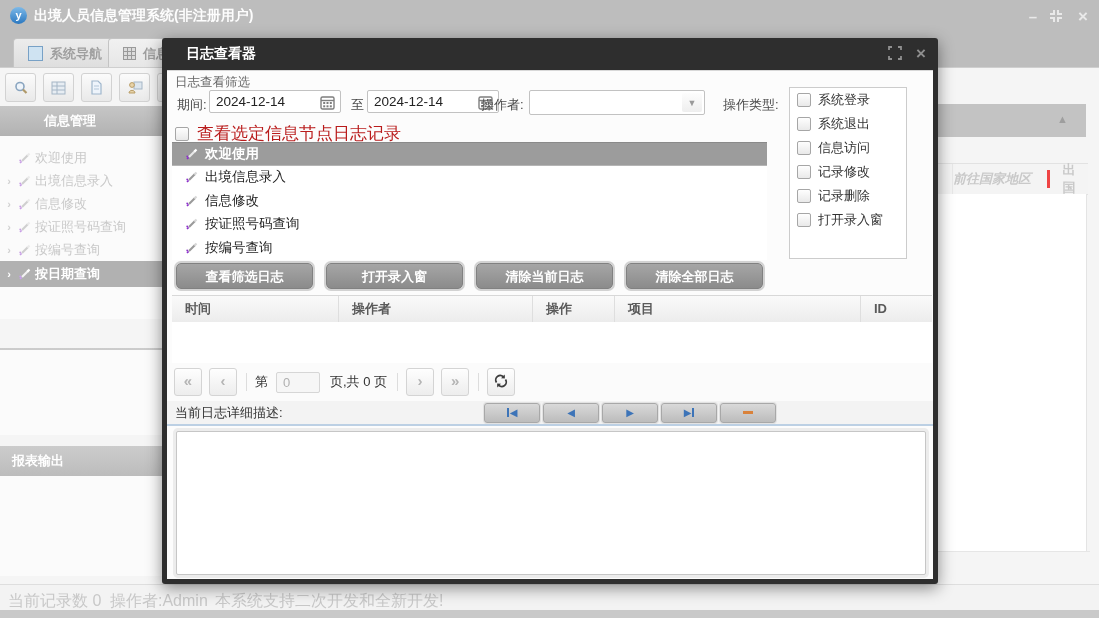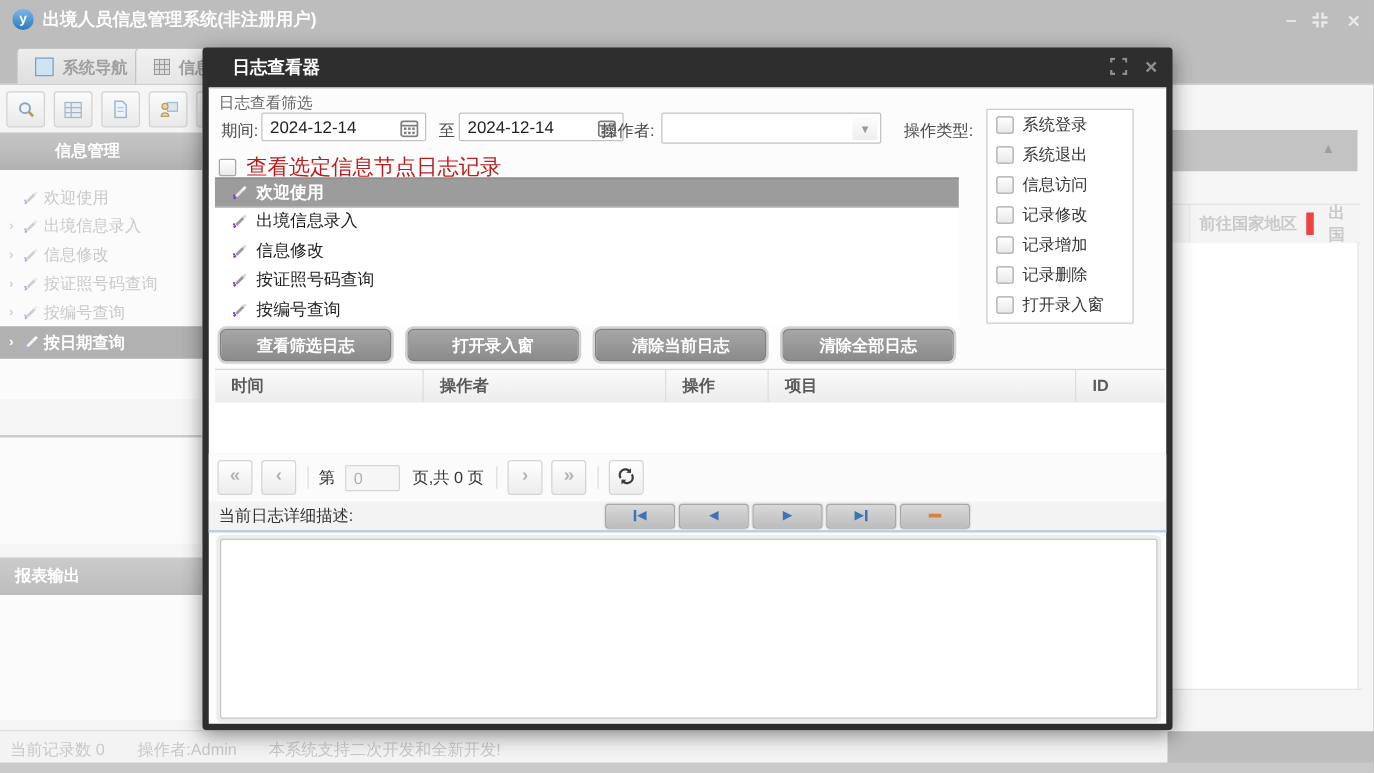--- a/index.html
+++ b/index.html
@@ -101,22 +101,22 @@
           border-radius:3px;box-shadow:0 0 0 1px #e2e2e2;margin-left:3px;display:flex;align-items:center;
           justify-content:center;gap:1px;box-sizing:border-box;}
   .tri{color:#3d74b8;font-size:10px;line-height:10px;}
   .vbar{width:2px;height:9px;background:#3d74b8;}
   .hbar{width:10px;height:3px;background:#d9823b;}
 
   .dtext{position:absolute;background:#fff;border:1px solid #c6c6c6;border-radius:2px;
          box-shadow:0 0 0 3px #ececec;resize:none;font-family:inherit;}
 
   
-  .statusbar{position:absolute;left:0;top:584px;width:934px;height:26px;background:#f3f3f3;
-             border-top:1px solid #dedede;color:#c8c8c8;font-size:13px;}
+  .statusbar{position:absolute;left:0;top:584px;width:1099px;height:26px;background:#f3f3f3;
+             border-top:1px solid #dedede;color:#c8c8c8;font-size:16px;}
   .statusbar span{position:absolute;top:6px;}
   .bstrip{position:absolute;left:0;top:610px;width:1099px;height:8px;background:#c9c9c9;}
 
   svg{display:block;}
 </style>
 </head>
 <body>
 
 <div id="app">
 
@@ -261,21 +261,21 @@
     <div class="shead" style="top:252px;background:linear-gradient(#cccccc,#bcbcbc);margin-top:28px;">信息窗口</div>
     <div class="spanel" style="top:282px;height:85px;"></div>
     <div class="shead" style="top:378px;background:linear-gradient(#cccccc,#bcbcbc);">报表输出</div>
     <div class="spanel" style="top:408px;height:100px;"></div>
 
     <div class="bgbar" style="left:900px;top:36px;width:186px;height:33px;">
       <span style="position:absolute;right:18px;top:9px;color:#9e9e9e;font-size:11px;">▲</span>
     </div>
     <div class="bgthead" style="left:900px;top:95px;width:188px;height:30px;">
       <span style="width:53px;border-right:1px solid #e8e8e8;height:100%;"></span>
-      <span style="width:96px;text-align:center;border-right:6px solid #ef4444;">前往国家地区</span>
+      <span style="width:96px;text-align:left;border-right:3px solid #ef4444;font-style:italic;">前往国家地区</span>
       <span style="padding-left:12px;">出国</span>
     </div>
     <div style="position:absolute;left:900px;top:126px;width:186px;height:357px;background:#fff;border-right:1px solid #e4e4e4;"></div>
     <div style="position:absolute;left:900px;top:483px;width:190px;height:1px;background:#e6e6e6;"></div>
     <div class="bgbtn" style="left:758px;top:491px;width:80px;"></div>
     <div class="bgbtn" style="left:851px;top:491px;width:70px;">×</div>
   </div>
 
   <div class="dialog">
     <div class="dtitle">
@@ -348,24 +348,20 @@
         <div class="typerow">
             <span class="cb"></span>
             <span>信息访问</span>
           </div>
         <div class="typerow">
             <span class="cb"></span>
             <span>记录修改</span>
           </div>
         <div class="typerow">
             <span class="cb"></span>
-            <span>记录增加</span>
-          </div>
-        <div class="typerow">
-            <span class="cb"></span>
             <span>记录删除</span>
           </div>
         <div class="typerow">
             <span class="cb"></span>
             <span>打开录入窗</span>
           </div>
       </div>
 
       <div style="position:absolute;left:8px;top:51px;display:flex;align-items:center;gap:8px;">
         <span class="cb"></span>

